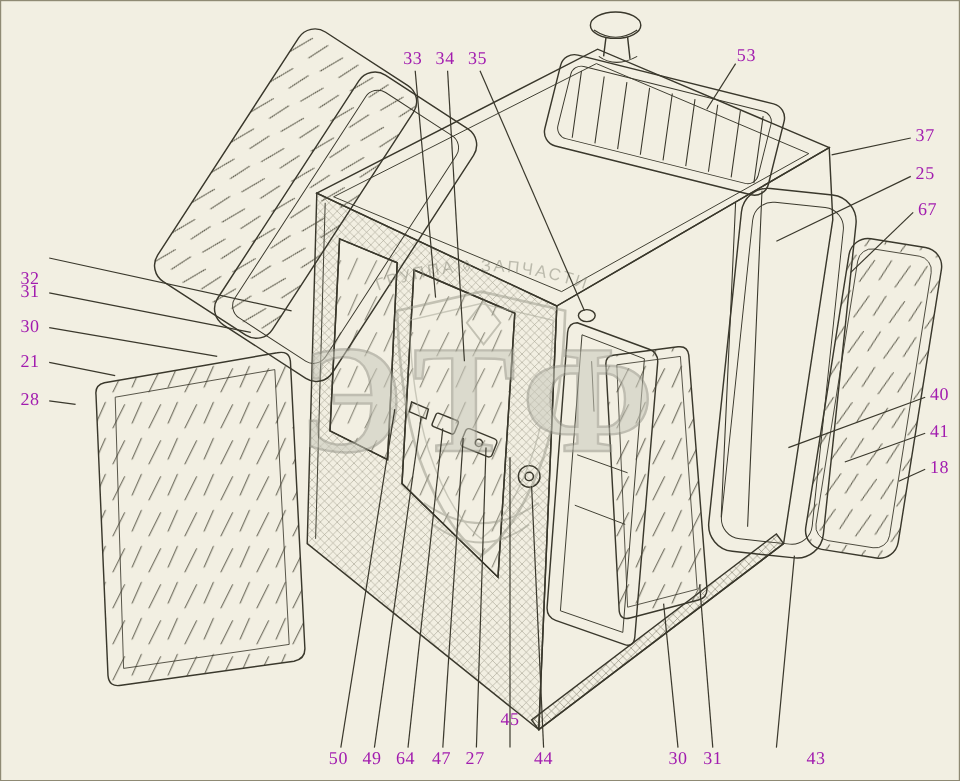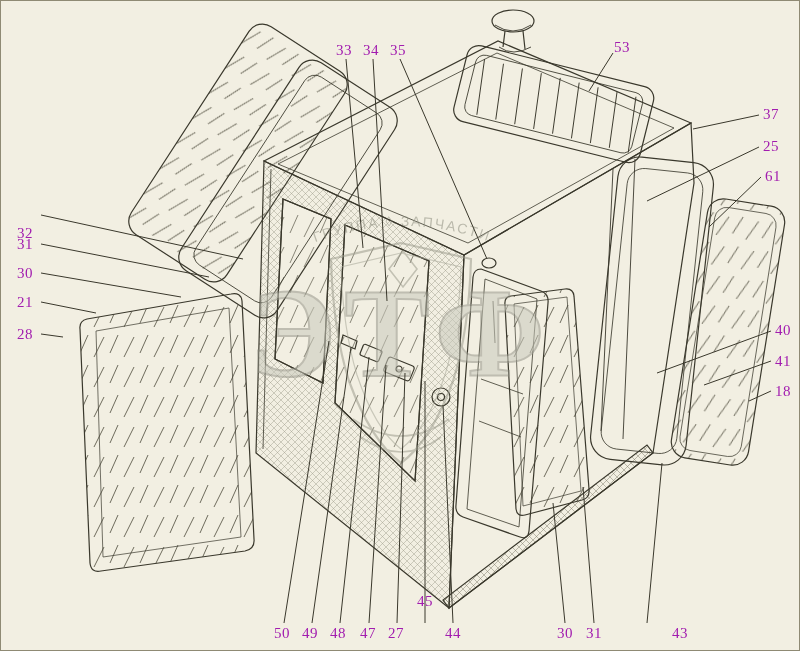--- a/index.html
+++ b/index.html
@@ -159,27 +159,27 @@
 <div class="callout" style="left:24px;top:243px">31</div>
 <div class="callout" style="left:24px;top:272px">30</div>
 <div class="callout" style="left:24px;top:301px">21</div>
 <div class="callout" style="left:24px;top:333px">28</div>
 <div class="callout" style="left:343px;top:49px">33</div>
 <div class="callout" style="left:370px;top:49px">34</div>
 <div class="callout" style="left:397px;top:49px">35</div>
 <div class="callout" style="left:621px;top:46px">53</div>
 <div class="callout" style="left:770px;top:113px">37</div>
 <div class="callout" style="left:770px;top:145px">25</div>
-<div class="callout" style="left:772px;top:175px">61</div>
+<div class="callout" style="left:772px;top:175px">67</div>
 <div class="callout" style="left:782px;top:329px">40</div>
 <div class="callout" style="left:782px;top:360px">41</div>
 <div class="callout" style="left:782px;top:390px">18</div>
 <div class="callout" style="left:281px;top:632px">50</div>
 <div class="callout" style="left:309px;top:632px">49</div>
-<div class="callout" style="left:337px;top:632px">48</div>
+<div class="callout" style="left:337px;top:632px">64</div>
 <div class="callout" style="left:367px;top:632px">47</div>
 <div class="callout" style="left:395px;top:632px">27</div>
 <div class="callout" style="left:424px;top:600px">45</div>
 <div class="callout" style="left:452px;top:632px">44</div>
 <div class="callout" style="left:564px;top:632px">30</div>
 <div class="callout" style="left:593px;top:632px">31</div>
 <div class="callout" style="left:679px;top:632px">43</div>
 
 </div>
 

